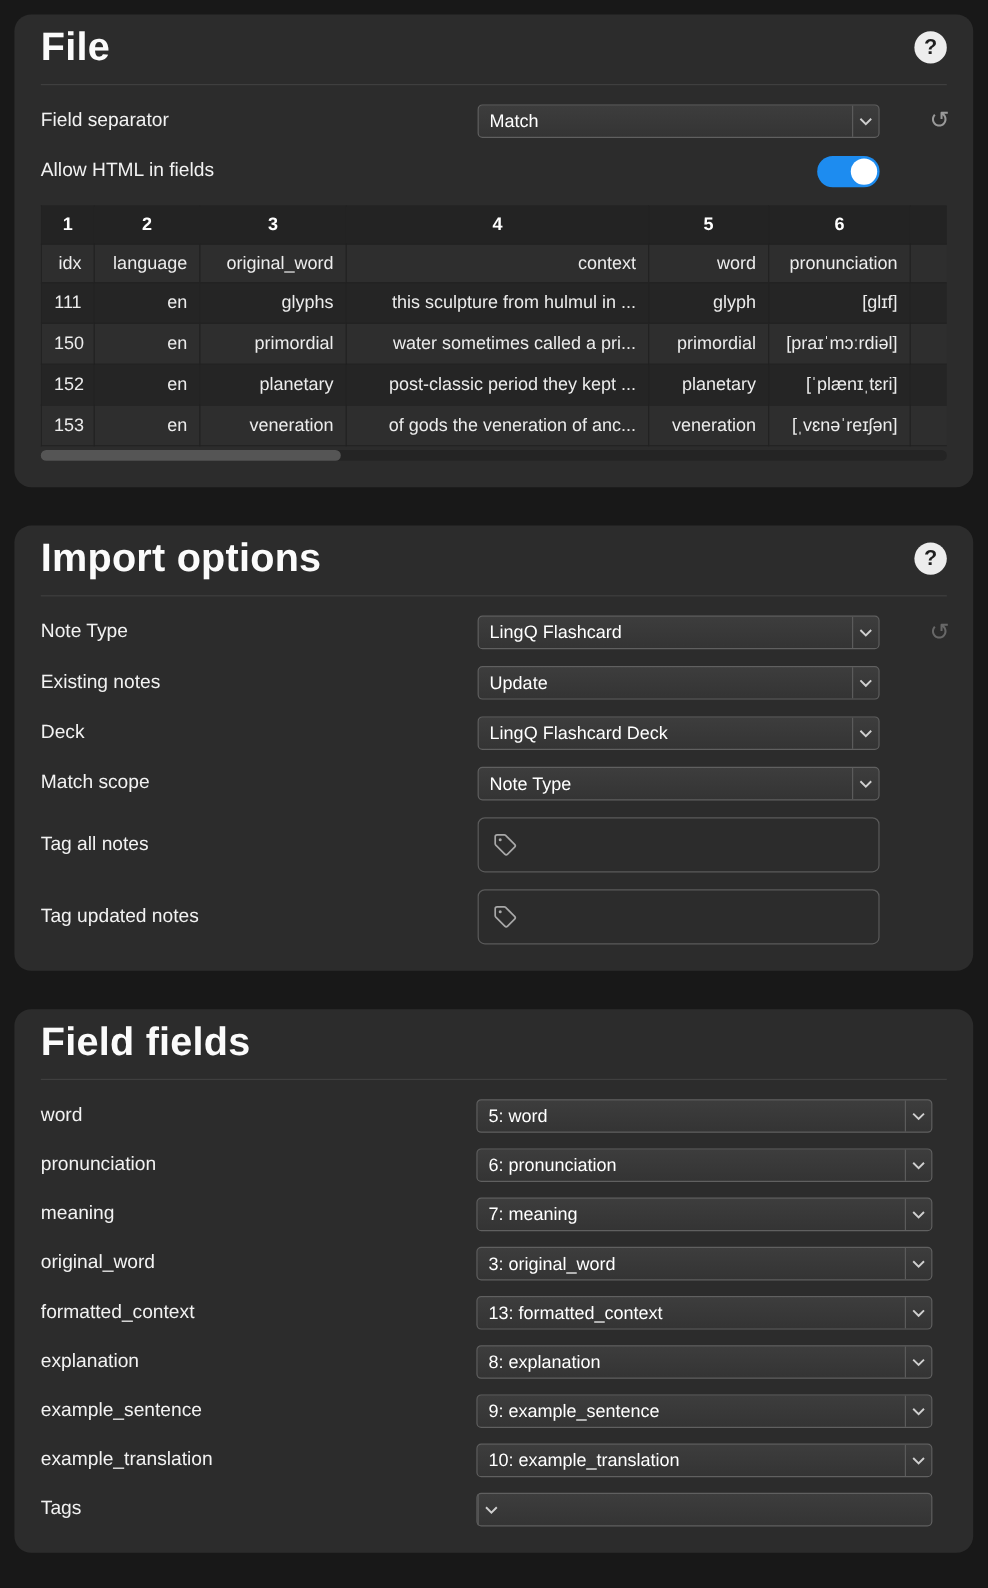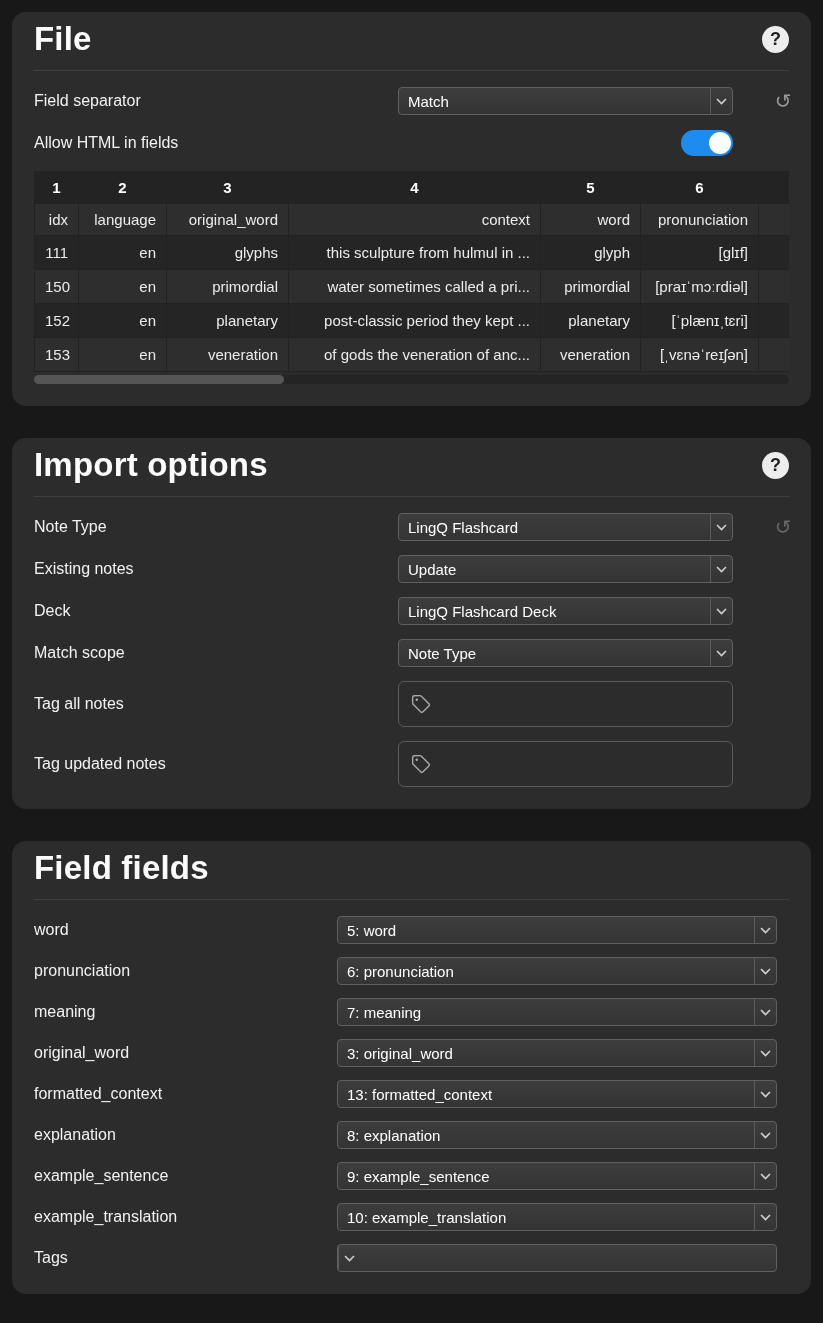--- a/index.html
+++ b/index.html
@@ -56,21 +56,21 @@
   }
   .select-text {
     flex: 1; padding: 0 9px; font-size: 15px; color: #ffffff;
     white-space: nowrap; overflow: hidden;
   }
   .select-arrow {
     width: 22px; align-self: stretch; flex-shrink: 0;
     border-left: 1px solid #5b5b5b;
     display: flex; align-items: center; justify-content: center;
   }
-  .fm-select { width: 440px; margin-right: 12px; }
+  .fm-select { width: 380px; margin-right: 12px; }
   .toggle {
     width: 52px; height: 26px; border-radius: 13px; position: relative;
     background: #1d8cf0; cursor: pointer; flex-shrink: 0;
   }
   .toggle .knob {
     position: absolute; top: 2px; right: 2px;
     width: 22px; height: 22px; border-radius: 50%; background: #ffffff;
   }
   .tag-input {
     width: 335px; height: 46px; flex-shrink: 0;

